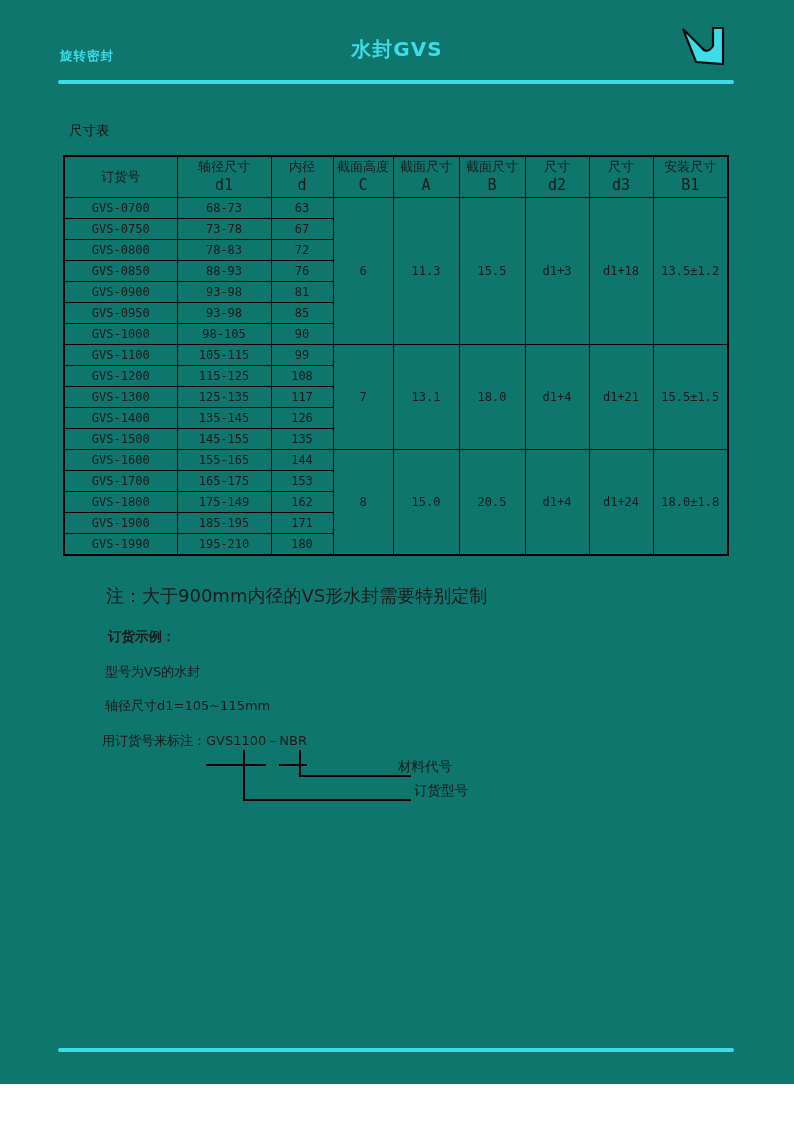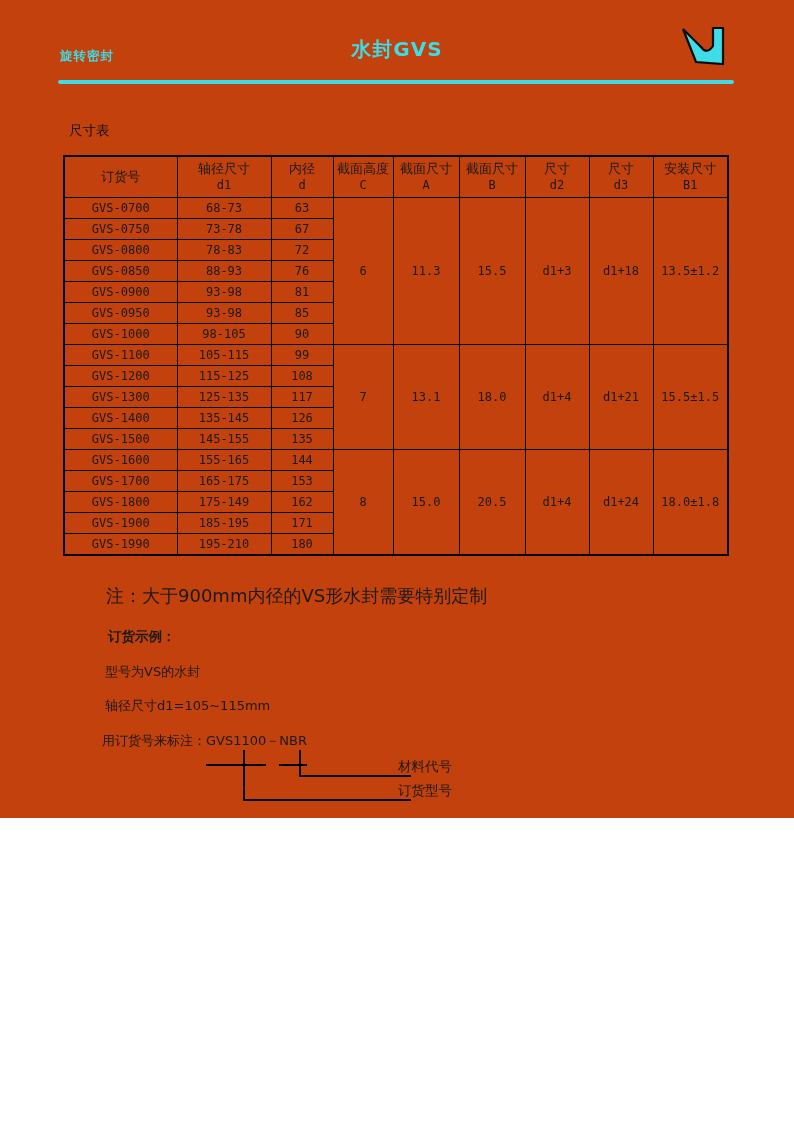--- a/index.html
+++ b/index.html
@@ -1,58 +1,58 @@
 <!DOCTYPE html>
 <html><head>
 <meta charset="utf-8">
 <style>
   html,body { margin:0; padding:0; background:#ffffff; }
   .page {
-    position:relative; width:794px; height:818px; background:#c2410c;
+    position:relative; width:794px; height:1084px; background:#0f766e;
     font-family:"DejaVu Sans","Liberation Sans",sans-serif; color:#1a1a1a; overflow:hidden;
   }
   
   .hdr-left  { position:absolute; left:60px; top:48px; font-size:12.5px; font-weight:bold; color:#3edce6; letter-spacing:1px; }
   .hdr-title { position:absolute; left:0; right:0; top:36px; text-align:center; font-size:20px; font-weight:bold; color:#3edce6; letter-spacing:1px; }
   .logo { position:absolute; left:679px; top:26px; }
   .rule { position:absolute; left:58px; width:676px; height:4px; background:#3edce6; border-radius:2px; }
   .rule-top { top:80px; }
   .rule-bottom { top:1048px; }
   
   .tbl-title { position:absolute; left:69px; top:122px; font-size:13.5px; font-weight:500; color:#111; }
   table.dim {
     position:absolute; left:63px; top:155px; width:664px;
     border-collapse:collapse; table-layout:fixed; border:2px solid #000;
   }
   table.dim th, table.dim td {
     border:1px solid #000; text-align:center; vertical-align:middle; padding:0; overflow:hidden;
   }
   table.dim thead th { height:40px; font-size:13px; font-weight:400; line-height:1.3; }
-  table.dim thead th .sub { display:block; font-family:"DejaVu Sans Mono","Liberation Mono",monospace; font-size:12px; }
+  table.dim thead th .sub { display:block; font-family:"DejaVu Sans Mono","Liberation Mono",monospace; font-size:15px; }
   table.dim thead th .sub:empty { display:none; }
   table.dim tbody td {
     height:20px; font-size:12px; line-height:1;
     font-family:"DejaVu Sans Mono","Liberation Mono",monospace;
   }
   
   .note      { position:absolute; left:106px; top:584px; font-size:18px; }
   .ex-title  { position:absolute; left:108px; top:628px; font-size:13.5px; font-weight:bold; }
   .ex-line1  { position:absolute; left:105px; top:663px; font-size:13px; font-weight:500; }
   .ex-line2  { position:absolute; left:105px; top:697px; font-size:13px; font-weight:500; }
   .ex-line3  { position:absolute; left:102px; top:733px; font-size:13px; font-weight:500; line-height:16px; }
   .ex-line3 .code { font-family:"DejaVu Sans","Liberation Sans",sans-serif; font-size:13px; letter-spacing:0; }
   .ex-line3 .u { border-bottom:2px solid #000; padding-bottom:16px; }
   .ln { position:absolute; background:#000; }
   .ln-model-v    { left:243px; top:750px; width:2px;  height:51px; }
   .ln-model-h    { left:243px; top:799px; width:168px; height:2px; }
   .ln-material-v { left:299px; top:750px; width:2px;  height:27px; }
   .ln-material-h { left:299px; top:775px; width:112px; height:2px; }
   .callout { position:absolute; font-size:13.5px; font-weight:500; text-align:right;padding-left:48px; }
   .callout-material { left:300px; top:758px; width:104px; }
-  .callout-model    { left:244px; top:782px; width:160px; }
+  .callout-model    { left:260px; top:782px; width:160px; }
 </style>
 </head>
 <body>
 
 <div class="page">
 
   <div class="hdr-left">旋转密封</div>
   <div class="hdr-title">水封GVS</div>
 
   <svg class="logo" width="47" height="41" viewBox="0 0 47 41">

